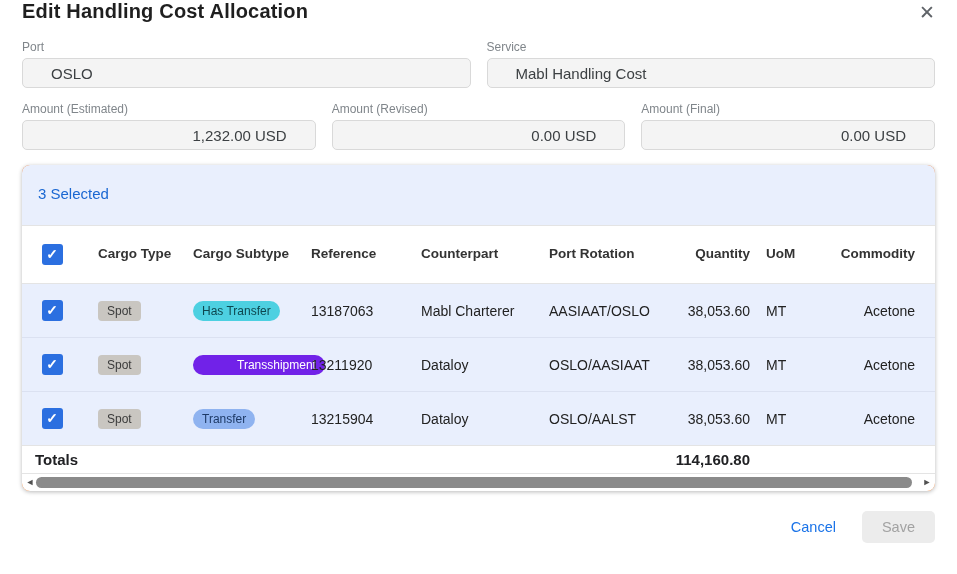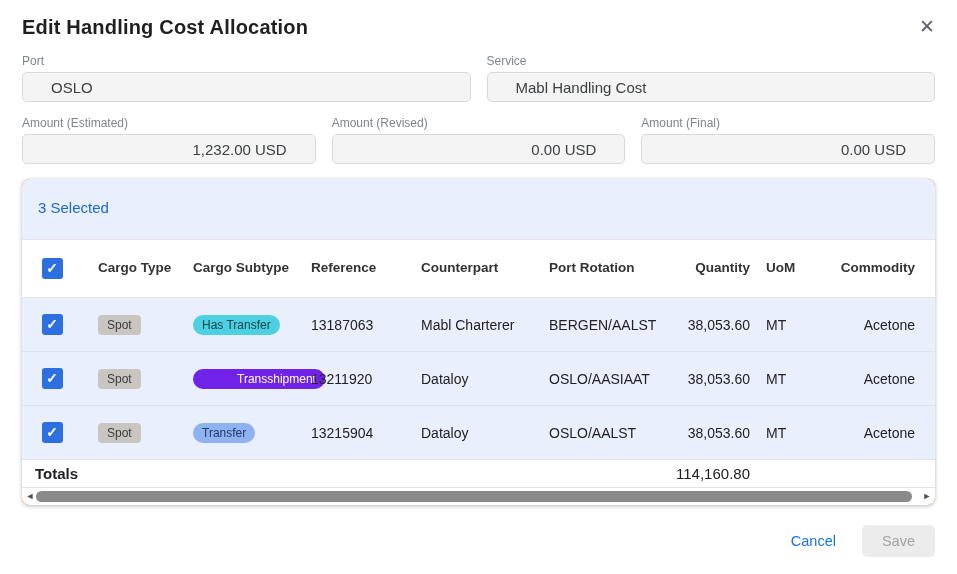--- a/index.html
+++ b/index.html
@@ -1,20 +1,20 @@
 <!DOCTYPE html>
 <html><head>
 <meta charset="utf-8">
 <style>
   * { margin:0; padding:0; box-sizing:border-box; }
   html,body { width:957px; height:574px; background:#ffffff; font-family:"Liberation Sans", sans-serif; color:#202124; overflow:hidden; }
   .dialog { width:957px; height:574px; background:#fff; padding:0 22px; position:relative; }
 
   
-  .dlg-header { display:flex; justify-content:space-between; align-items:center; padding-top:14px; }
+  .dlg-header { display:flex; justify-content:space-between; align-items:flex-start; padding-top:0; }
   .dlg-title { font-size:20px; font-weight:600; color:#1f1f1f; letter-spacing:.2px; }
   .close-btn { font-size:19px; color:#5f6368; cursor:pointer; line-height:1; padding:4px; margin-right:-4px; margin-top:-1px; }
 
   
   .form-row { display:flex; gap:16px; margin-top:14px; }
   .field { flex:1; }
   .field-label { font-size:12px; color:#80868b; margin-bottom:4px; }
   .field input { width:100%; height:30px; background:#f4f4f4; border:1px solid #d9d9d9; border-radius:5px; padding:0 28px; font-size:15px; color:#3c4043; font-family:"Liberation Sans", sans-serif; outline:none; }
   .field input.num { text-align:right; }
 
@@ -36,21 +36,21 @@
   .checkbox { display:inline-block; width:21px; height:21px; background:#2b6fe0; border-radius:3px; color:#fff; font-size:14px; font-weight:700; line-height:21px; text-align:center; cursor:pointer; vertical-align:middle; }
 
   .badge { display:inline-block; font-size:12px; padding:3px 9px; border-radius:4px; white-space:nowrap; }
   .badge.gray   { background:#c9c6c1; color:#3b3b3b; }
   .badge.teal   { background:#4dd0e1; color:#0e474f; border-radius:11px; }
   .badge.purple { background:#7122e8; color:#ffffff; border-radius:11px;padding-left:44px; }
   .badge.blue   { background:#8fb3f0; color:#1e3a66; border-radius:11px; }
 
   tfoot td { background:#fff; padding:5px 8px; height:28px; font-size:15px; border-bottom:1px solid #e4e4e4; }
   .totals-label { font-weight:700; padding-left:13px; }
-  .totals-qty { font-weight:400; text-align:right; }
+  .totals-qty { font-weight:700; text-align:right; }
 
   
   .hscroll { display:flex; align-items:center; height:17px; background:#fff; padding:0 2px; }
   .scroll-arrow { color:#505050; font-size:9px; width:12px; text-align:center; cursor:pointer; line-height:17px; }
   .scroll-track { flex:1; height:13px; position:relative; }
   .scroll-thumb { position:absolute; left:0; top:1px; height:11px; width:99%; background:#8a8a8a; border-radius:6px; cursor:grab; }
 
   
   .dlg-footer { display:flex; justify-content:flex-end; align-items:center; gap:26px; margin-top:20px; padding-right:0; }
   .cancel-btn { color:#1a73e8; font-size:14.5px; cursor:pointer; background:none; border:none; font-family:"Liberation Sans", sans-serif;margin-left:26px; }
@@ -122,21 +122,21 @@
           <th class="last">Commodity</th>
         </tr>
       </thead>
       <tbody id="rows-body">
   <tr>
     <td class="first"><span class="checkbox">✓</span></td>
     <td><span class="badge gray">Spot</span></td>
     <td><span class="badge teal">Has Transfer</span></td>
     <td>13187063</td>
     <td>Mabl Charterer</td>
-    <td>BERGEN/AALST</td>
+    <td>AASIAAT/OSLO</td>
     <td class="num">38,053.60</td>
     <td>MT</td>
     <td class="last">Acetone</td>
   </tr>
 
   <tr>
     <td class="first"><span class="checkbox">✓</span></td>
     <td><span class="badge gray">Spot</span></td>
     <td><span class="badge purple">Transshipment</span></td>
     <td>13211920</td>

